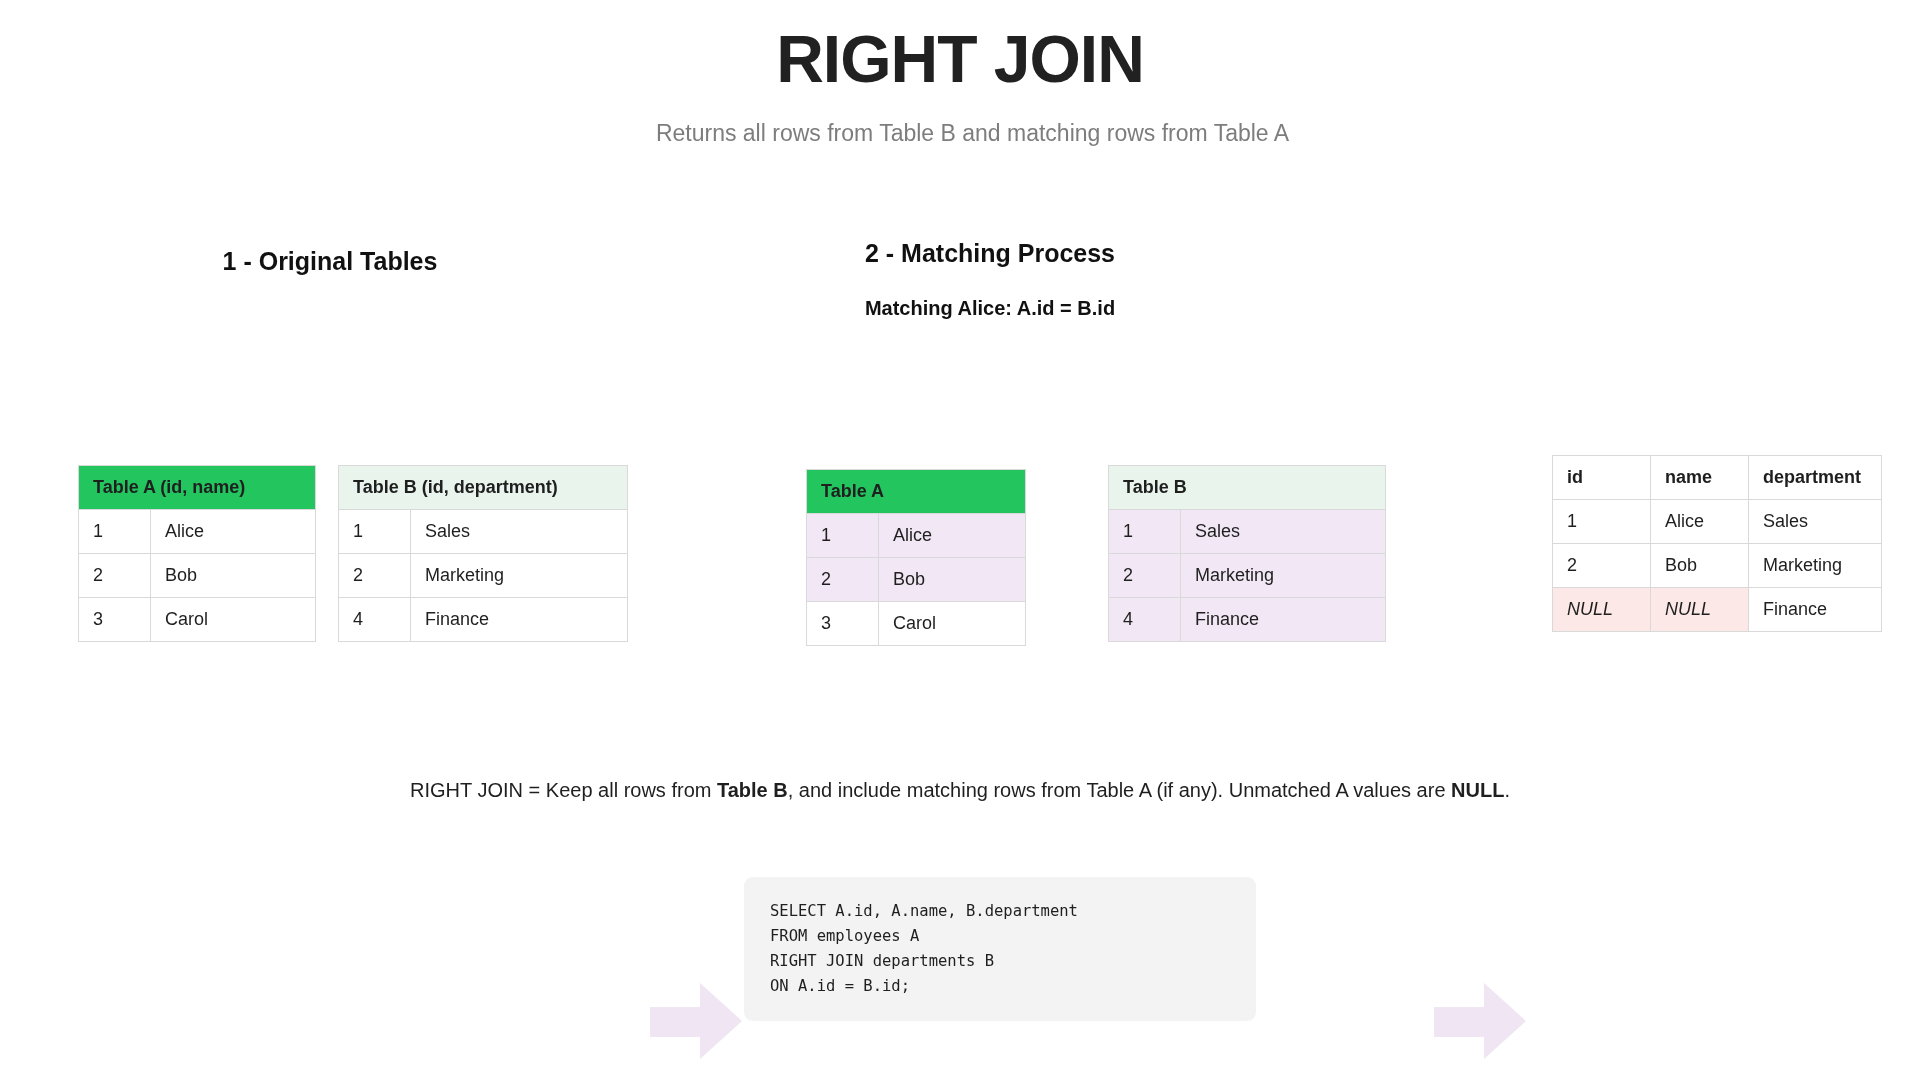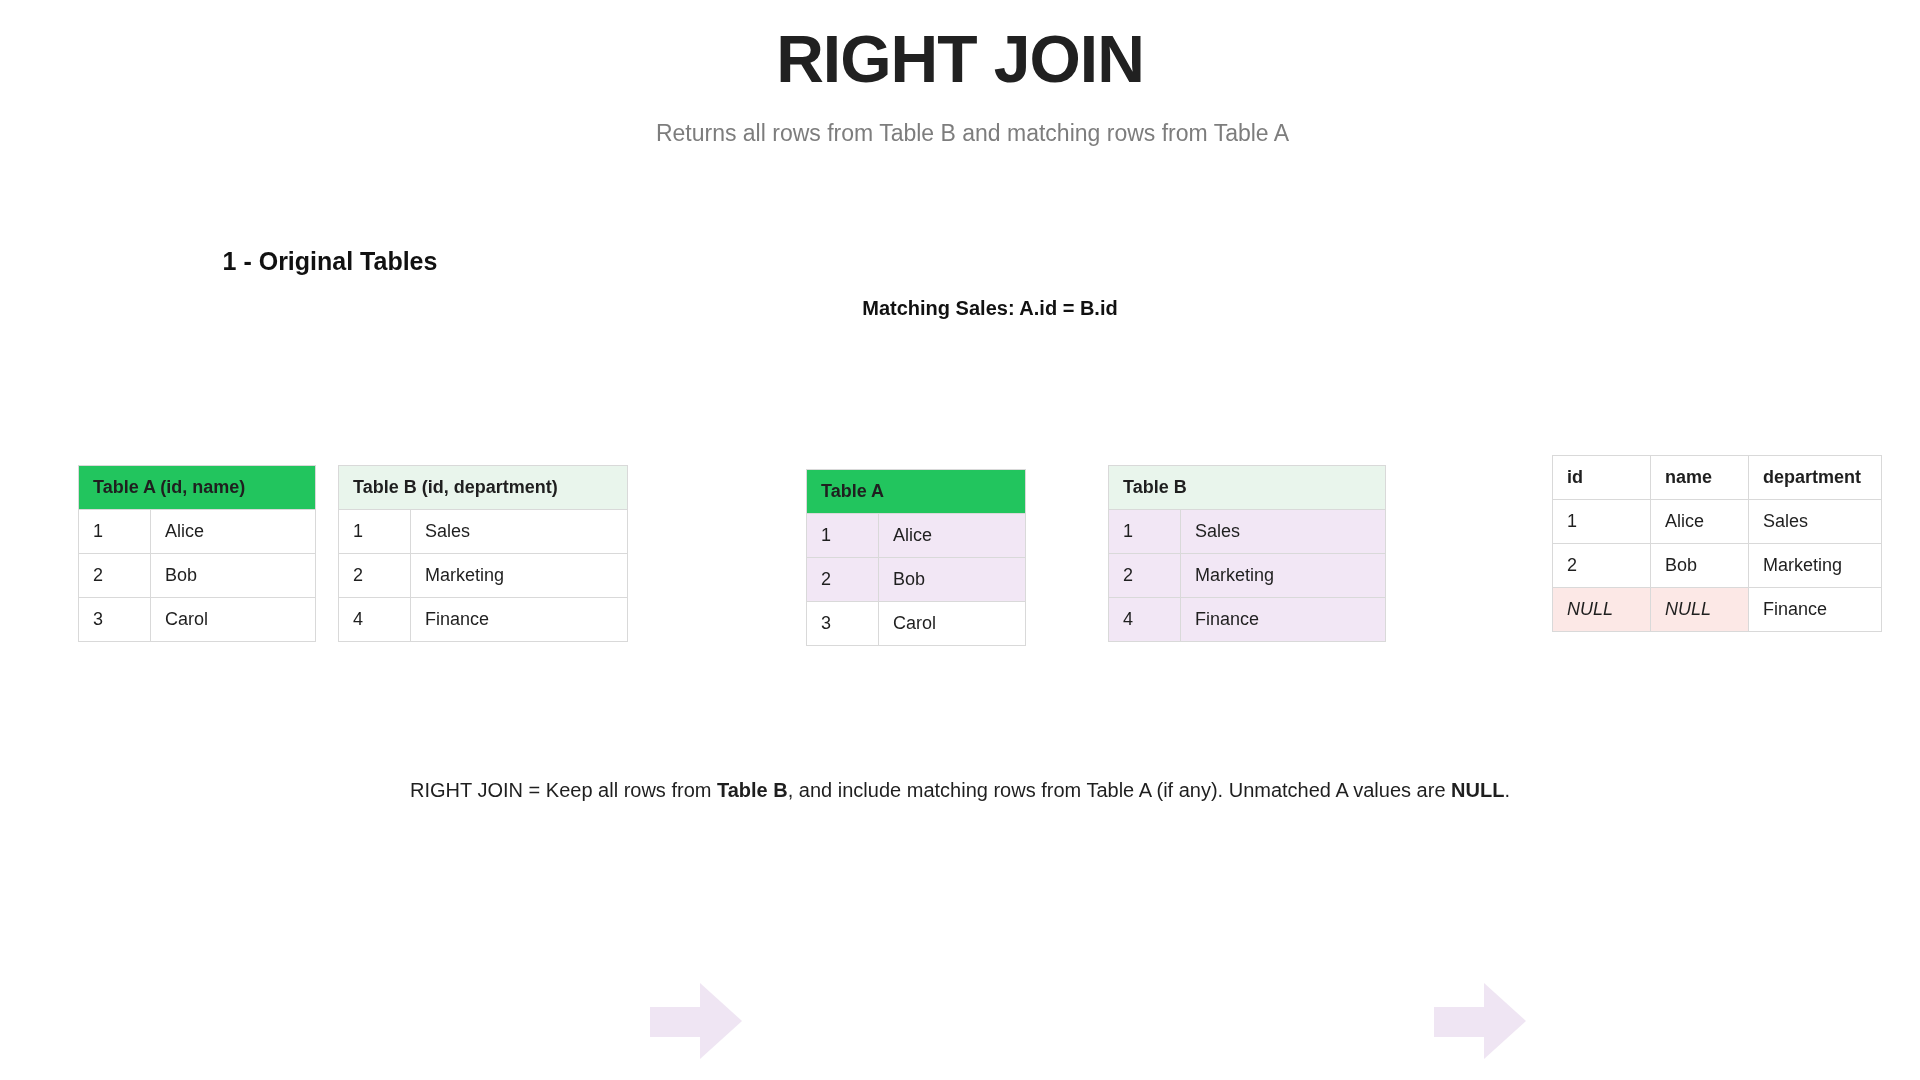--- a/index.html
+++ b/index.html
@@ -153,21 +153,22 @@
 </head>
 <body>
 
 <div class="page">
 
   <h1 class="title">RIGHT JOIN</h1>
   <div class="subtitle">Returns all rows from Table B and matching rows from Table A</div>
 
   <div class="sections">
     <div class="sec-head" id="sec1">1 - Original Tables</div>
-    <div class="sec-sub">Matching Sales: A.id = B.id</div>
+    <div class="sec-head" id="sec2">2 - Matching Process</div>
+    <div class="sec-sub">Matching Alice: A.id = B.id</div>
   </div>
 
   <div class="zone">
 
     <table class="tbl" id="tA1">
       <thead>
         <tr>
           <th class="hdr-blue" colspan="2">Table A (id, name)</th>
         </tr>
       </thead>
@@ -289,14 +290,18 @@
         </tr>
       </tbody>
     </table>
 
   </div>
 
   <div class="explain">
     <span>RIGHT JOIN = Keep all rows from </span><b>Table B</b><span>, and include matching rows from Table A (if any). Unmatched A values are </span><b>NULL</b><span>.</span>
   </div>
 
+  <div class="code">SELECT A.id, A.name, B.department
+FROM employees A
+RIGHT JOIN departments B
+ON A.id = B.id;</div>
 
 </div>
 
 </body></html>

